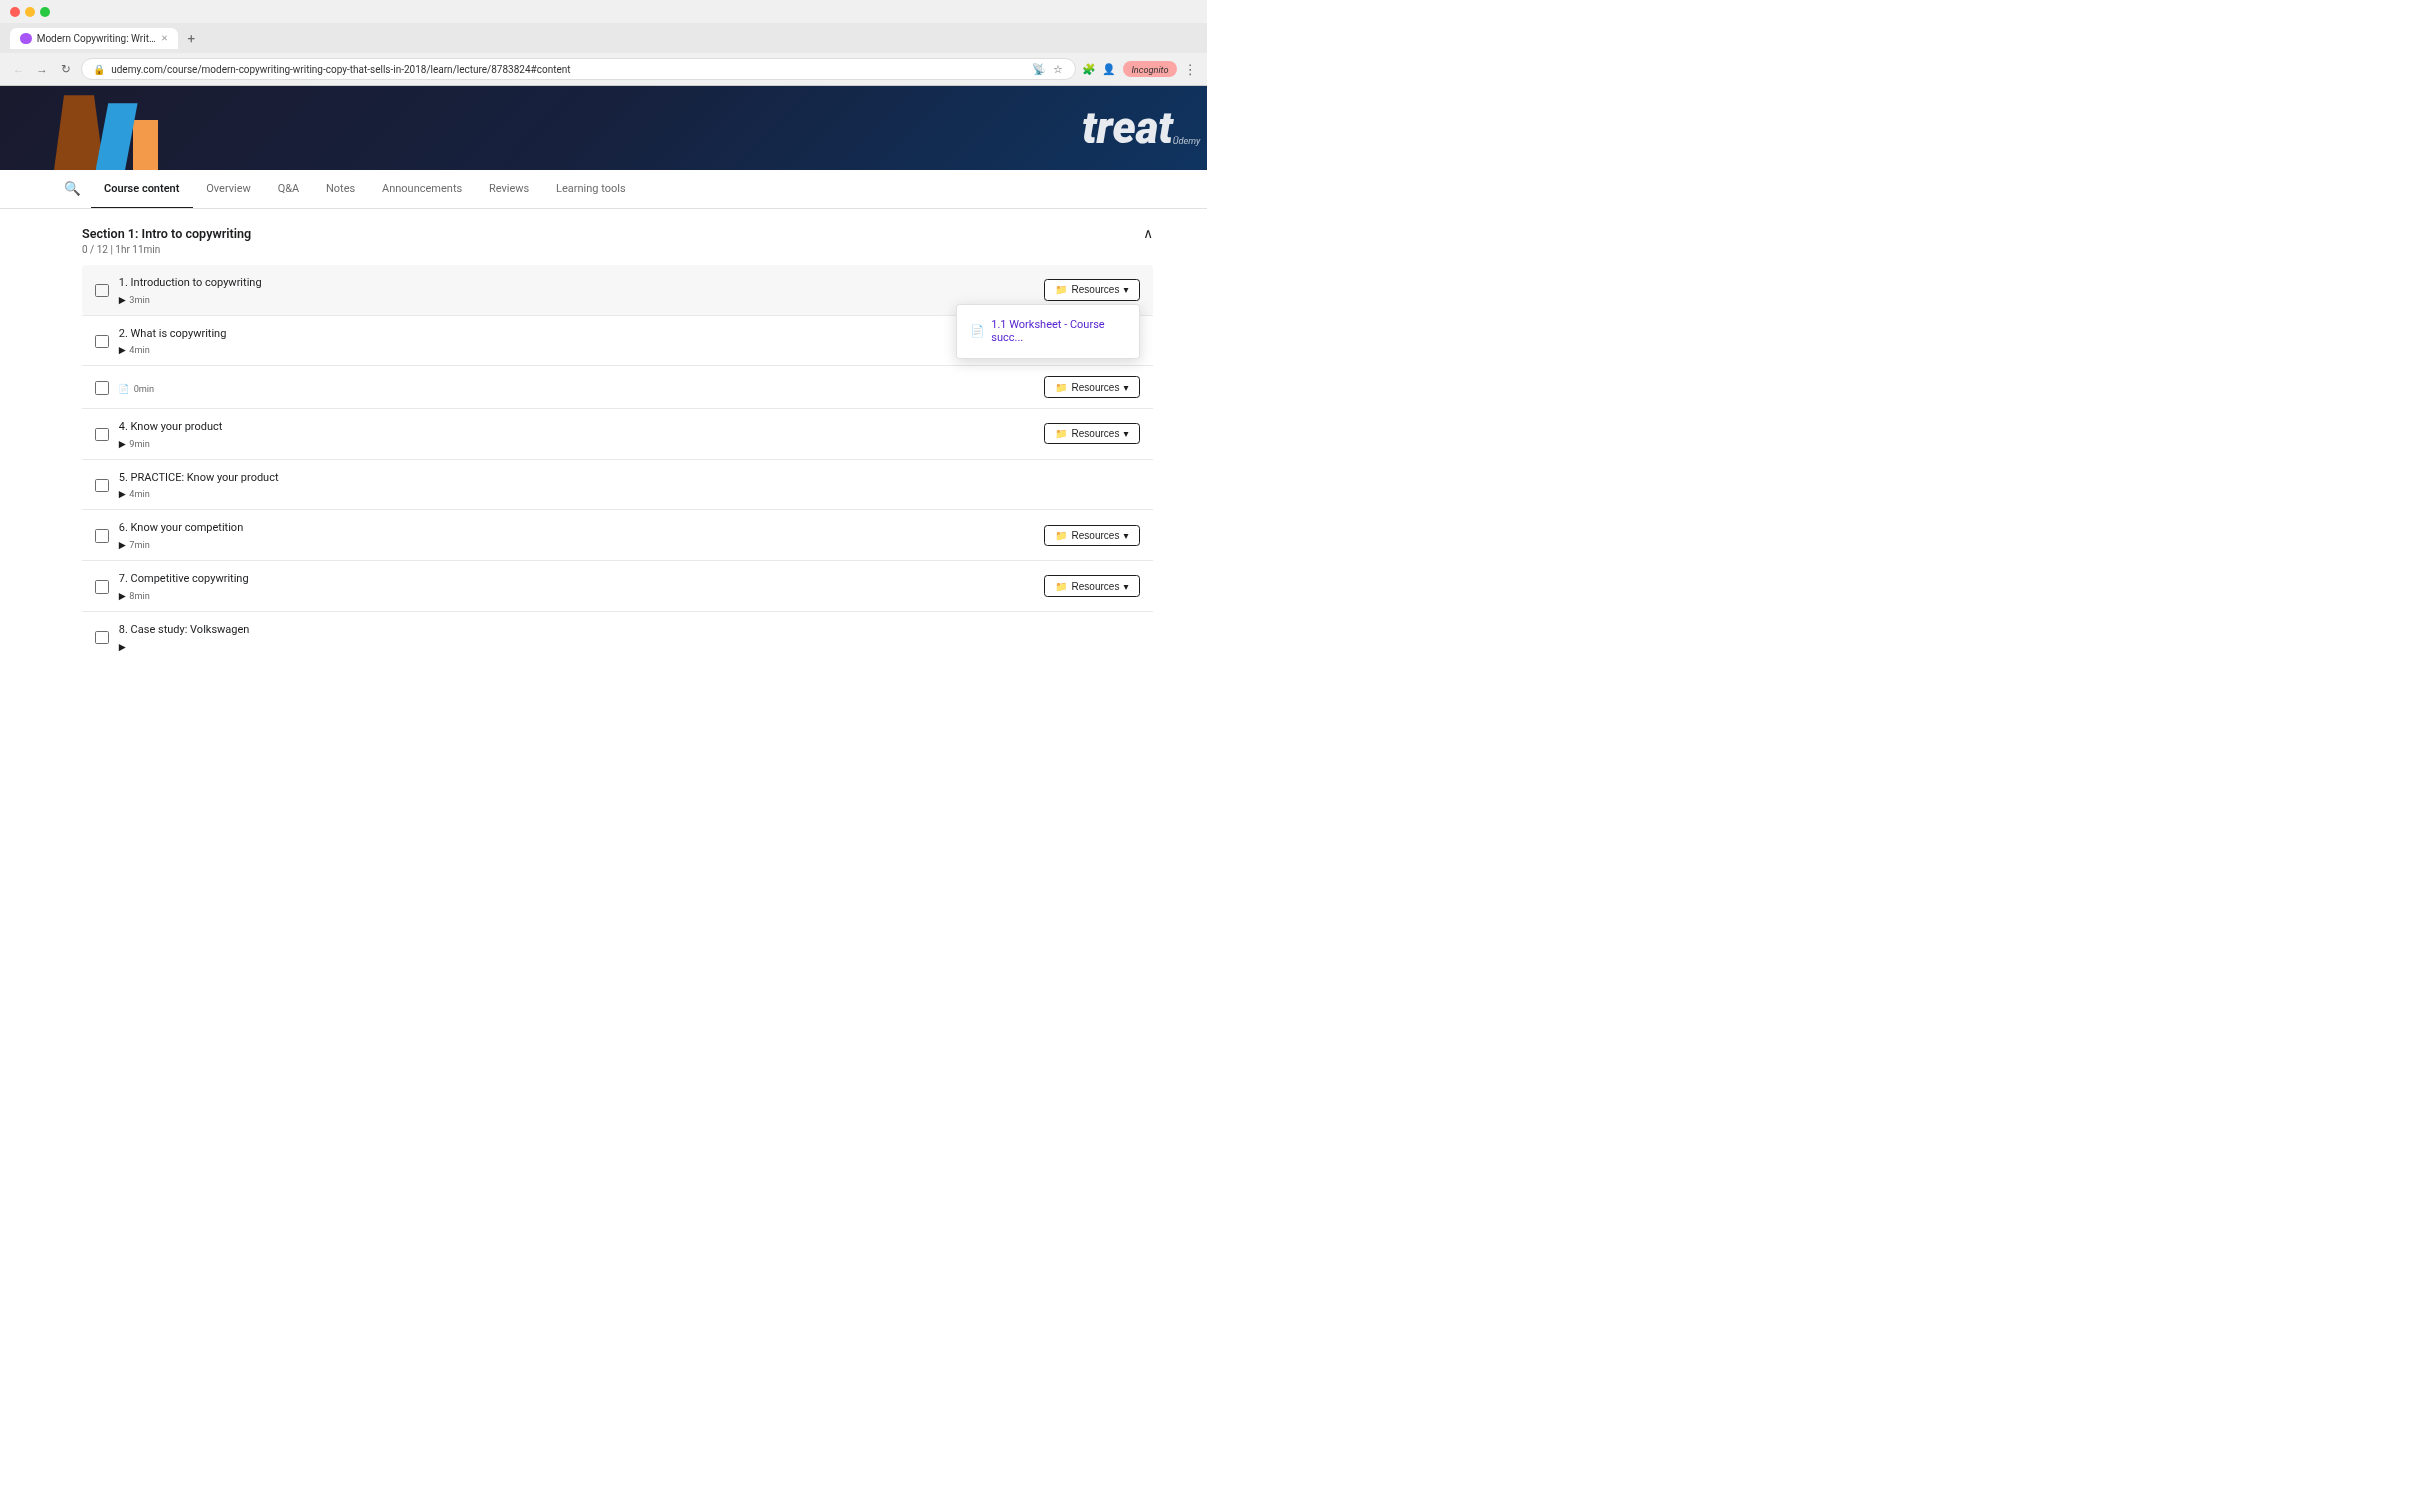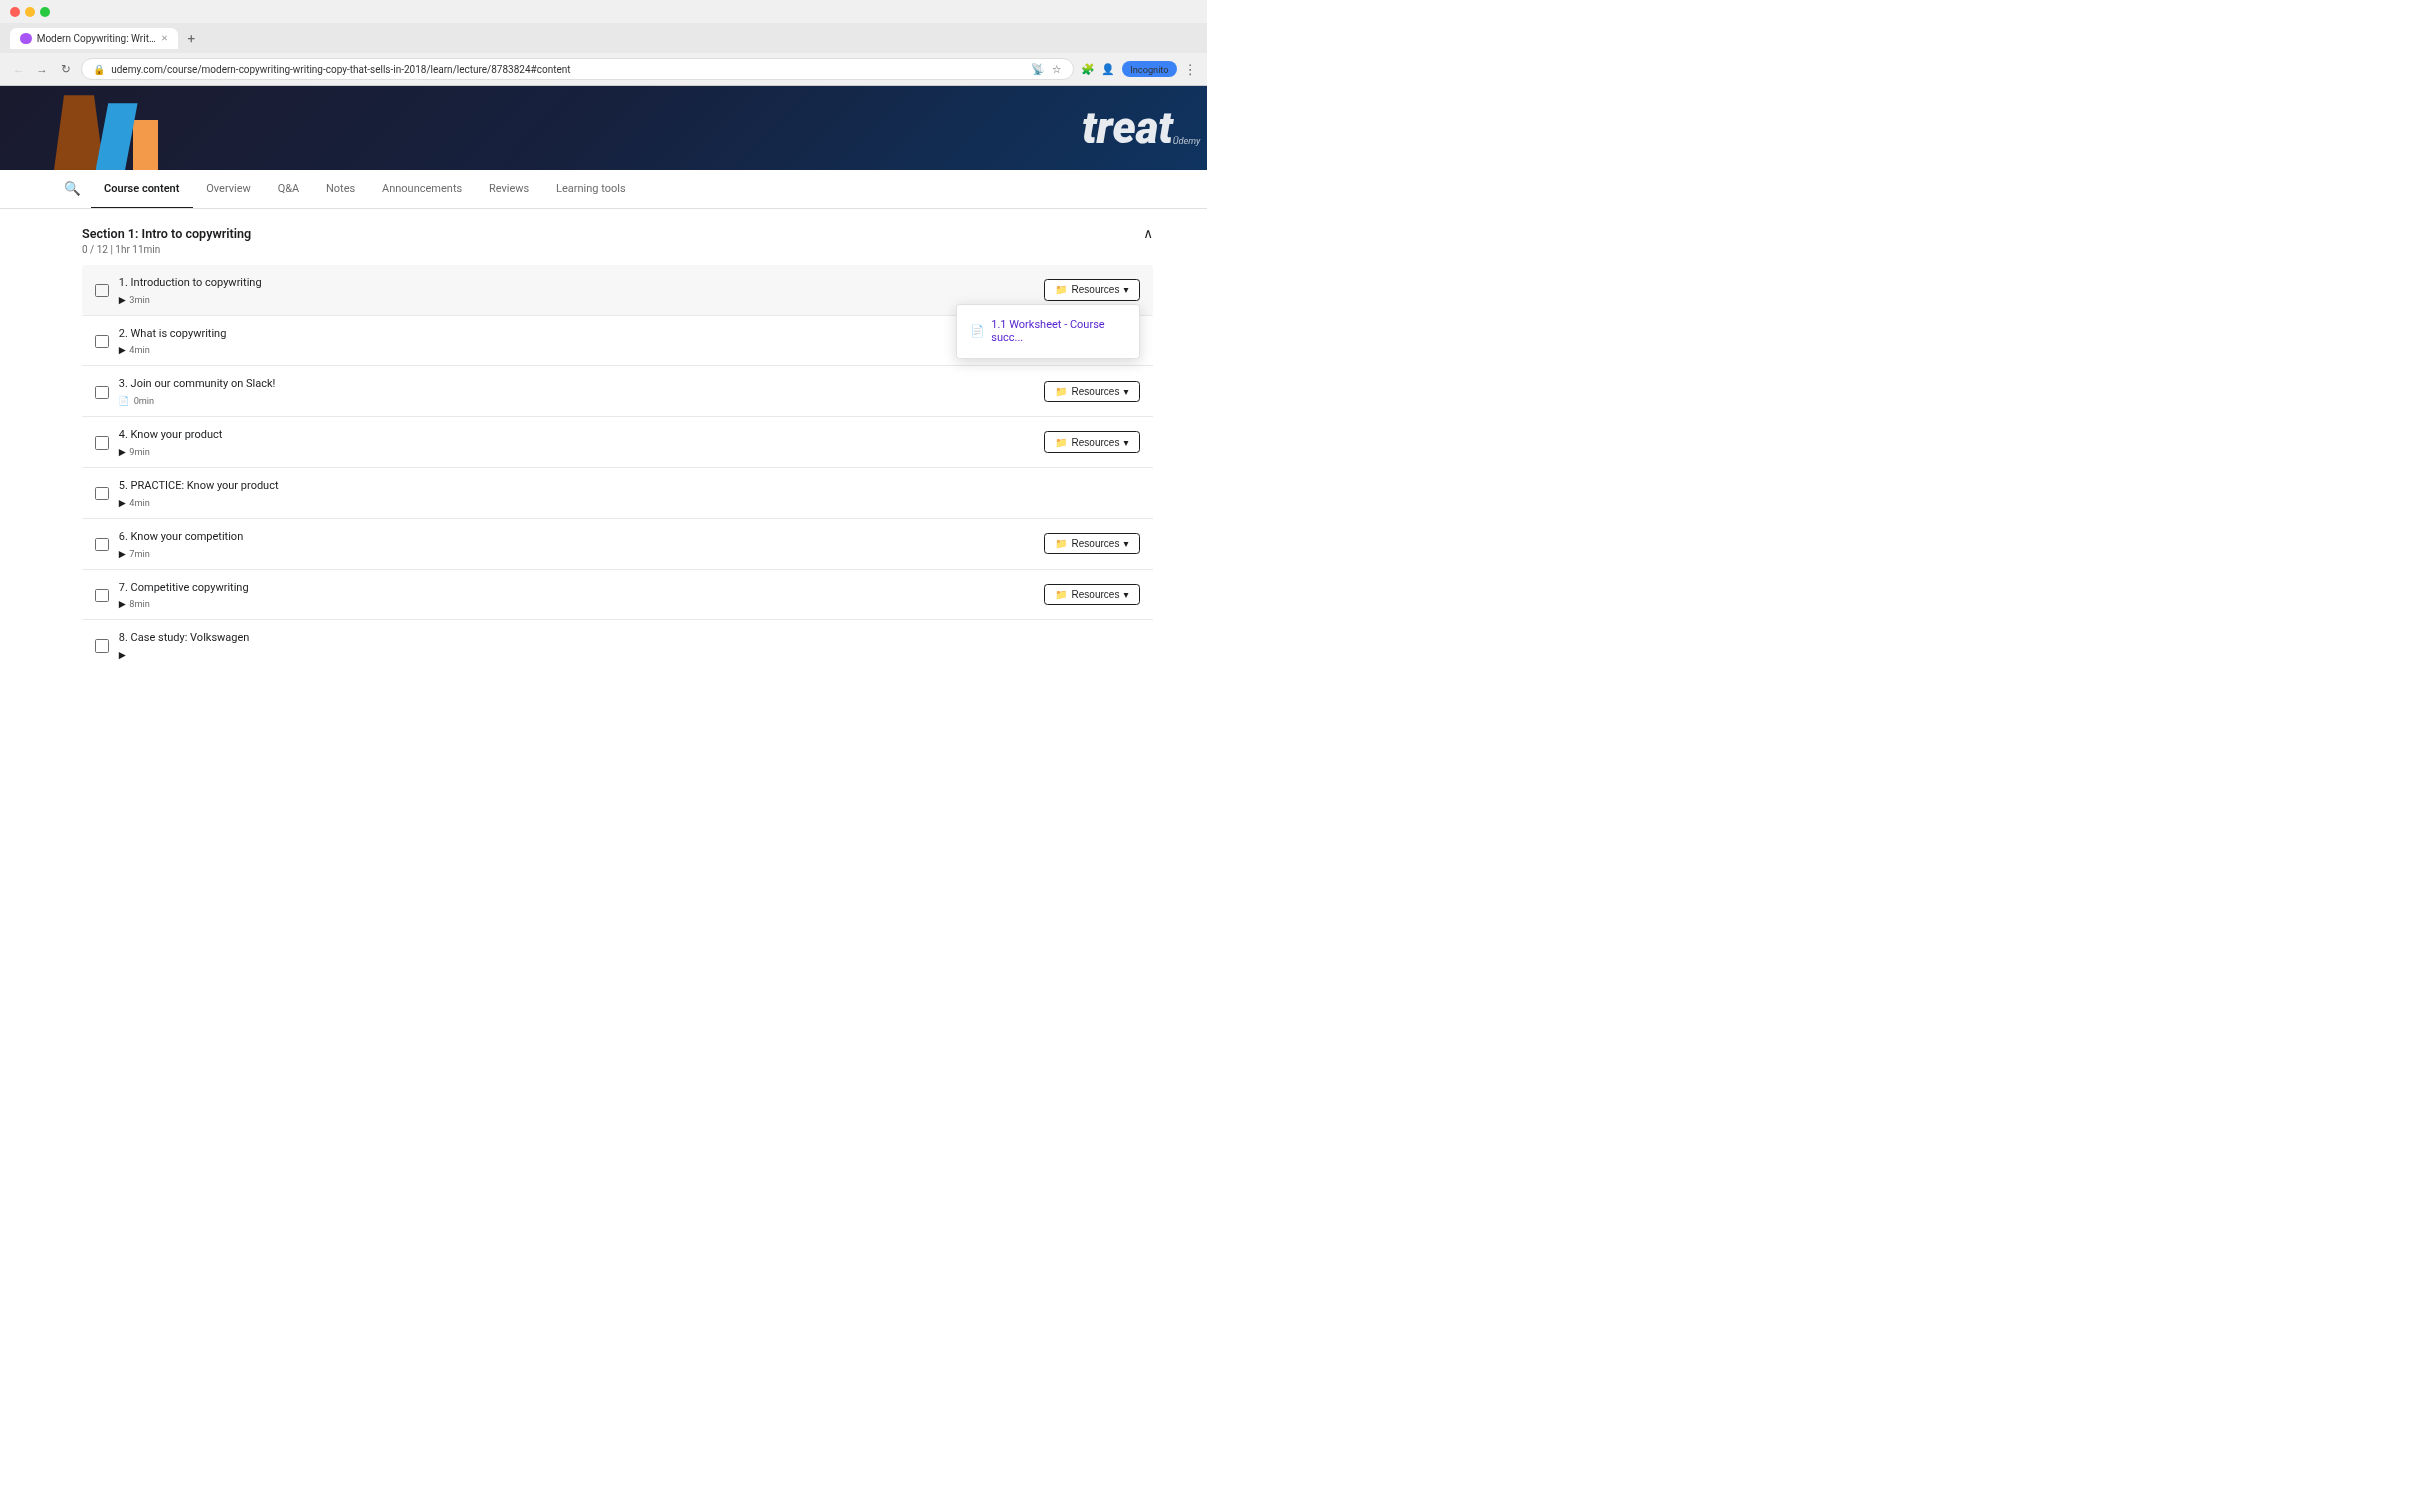--- a/index.html
+++ b/index.html
@@ -124,25 +124,26 @@
       margin-left: auto;
     }
     .addr-icon {
       color: #666;
       font-size: 11px;
     }
     .incognito-btn {
       display: flex;
       align-items: center;
       gap: 3.4px;
-      background: #3b82f6;
+      background: #fca5a5;
       border-radius: 10px;
       padding: 2.5px 8.4px;
       font-size: 9.2px;
       color: #333;
+      font-style: italic;
     }
     .menu-btn {
       color: #666;
       font-size: 13.4px;
       cursor: pointer;
     }
 
     
     .video-section {
       background: #1a1a2e;
@@ -485,21 +486,20 @@
       </button>
     </div>
   </div>
 
   <hr class="divider">
 
   <div class="course-item">
     <div class="item-row">
       <div class="course-item-checkbox"></div>
       <div class="course-item-content">
-        <div class="course-item-title">3. Join our community on Slack!</div>
         <div class="course-item-meta">
           <span class="play-icon">📄</span>
           <span class="item-duration">0min</span>
         </div>
       </div>
       <button class="resources-btn">
         <span class="folder-icon">📁</span>
         <span>Resources</span>
         <span>▾</span>
       </button>

